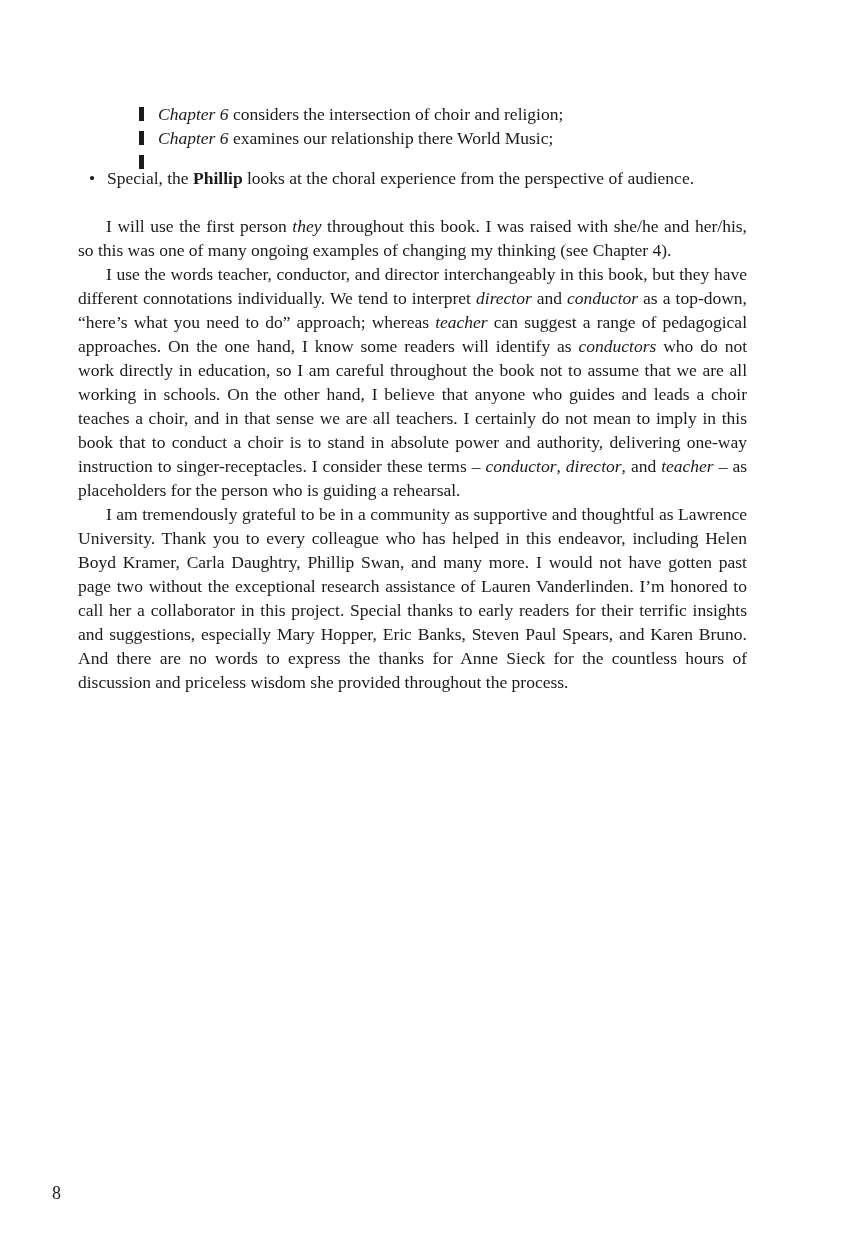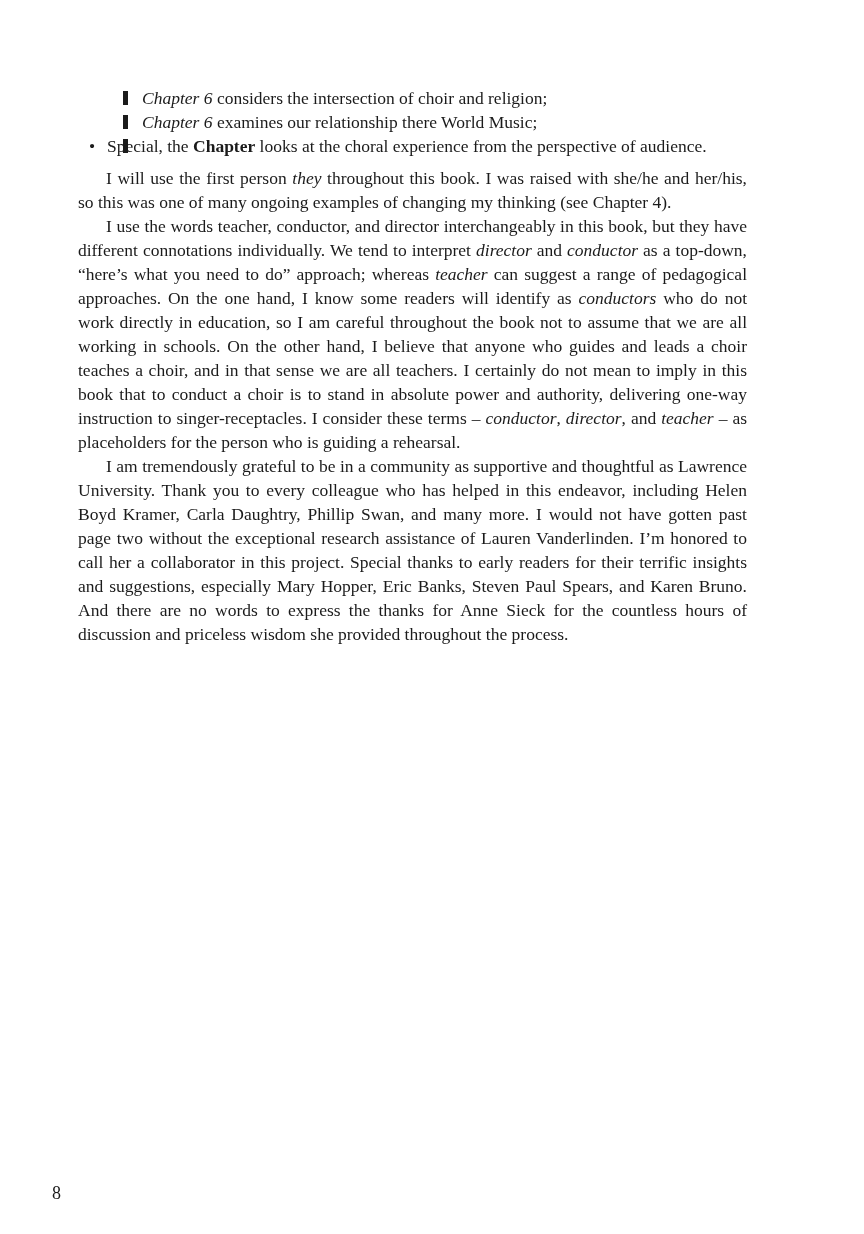--- a/index.html
+++ b/index.html
@@ -19,21 +19,21 @@
   .content {
     position: absolute;
     left: 78px;
     top: 86px;
     width: 669px;
     font-size: 17.5px;
     line-height: 24px;
   }
   .sub-list {
     list-style: none;
-    margin: 0;
+    margin: 16px;
     padding: 0;
   }
   .sub-item {
     position: relative;
     padding-left: 64px;
   }
   .bar-icon {
     position: absolute;
     left: 45px;
     top: 5px;
@@ -50,21 +50,21 @@
     position: absolute;
     left: 11px;
     top: 0;
   }
   .para {
     margin: 0;
     text-indent: 28px;
     text-align: justify;
   }
   .para.first {
-    margin-top: 8px;
+    margin-top: 24px;
   }
   .it { font-style: italic; }
   .bd { font-weight: bold; }
   .pagenum {
     position: absolute;
     left: 52px;
     top: 1181px;
     font-size: 18px;
     line-height: 24px;
   }
@@ -84,21 +84,21 @@
         <span class="bar-icon"></span>
         <span><span class="it">Chapter 6</span><span> examines our relationship there World Music;</span></span>
       </li>
       <li class="sub-item">
         <span class="bar-icon"></span>
       </li>
     </ul>
 
     <div class="main-item">
       <span class="dot-icon">•</span>
-      <span><span>Special, the </span><span class="bd">Chapter</span><span> looks at the choral experience from the perspective of audience.</span></span>
+      <span><span>Special, the </span><span class="bd">Phillip</span><span> looks at the choral experience from the perspective of audience.</span></span>
     </div>
 
     <p class="para first"><span>I will use the first person </span><span class="it">they</span><span> throughout this book. I was raised with she/he and her/his, so this was one of many ongoing examples of changing my thinking (see Chapter 4).</span></p>
     <p class="para"><span>I use the words teacher, conductor, and director interchangeably in this book, but they have different connotations individually. We tend to interpret </span><span class="it">director</span><span> and </span><span class="it">conductor</span><span> as a top-down, “here’s what you need to do” approach; whereas </span><span class="it">teacher</span><span> can suggest a range of pedagogical approaches. On the one hand, I know some readers will identify as </span><span class="it">conductors</span><span> who do not work directly in education, so I am careful throughout the book not to assume that we are all working in schools. On the other hand, I believe that anyone who guides and leads a choir teaches a choir, and in that sense we are all teachers. I certainly do not mean to imply in this book that to conduct a choir is to stand in absolute power and authority, delivering one-way instruction to singer-receptacles. I consider these terms – </span><span class="it">conductor</span><span>, </span><span class="it">director</span><span>, and </span><span class="it">teacher</span><span> – as placeholders for the person who is guiding a rehearsal.</span></p>
     <p class="para"><span>I am tremendously grateful to be in a community as supportive and thoughtful as Lawrence University. Thank you to every colleague who has helped in this endeavor, including Helen Boyd Kramer, Carla Daughtry, Phillip Swan, and many more. I would not have gotten past page two without the exceptional research assistance of Lauren Vanderlinden. I’m honored to call her a collaborator in this project. Special thanks to early readers for their terrific insights and suggestions, especially Mary Hopper, Eric Banks, Steven Paul Spears, and Karen Bruno. And there are no words to express the thanks for Anne Sieck for the countless hours of discussion and priceless wisdom she provided throughout the process.</span></p>
 
   </div>
 
   <div class="pagenum">8</div>
 </div>

